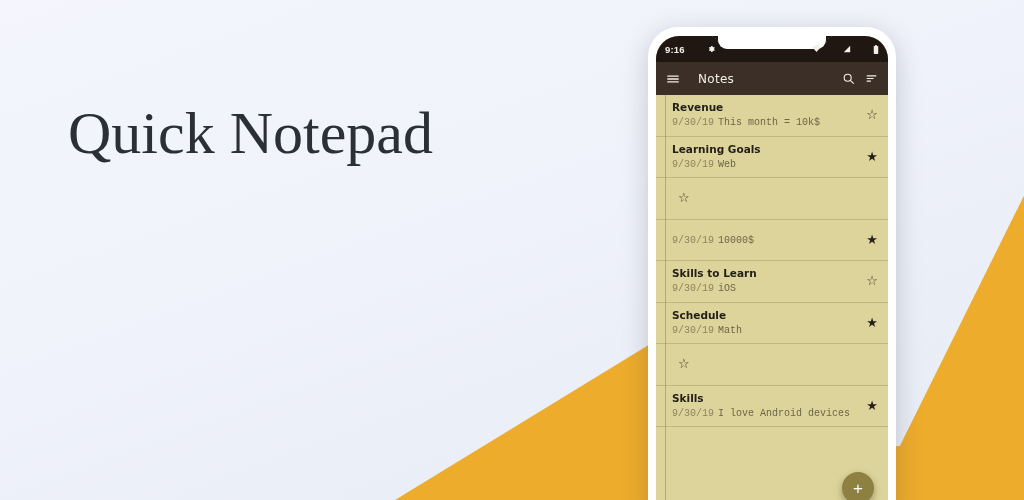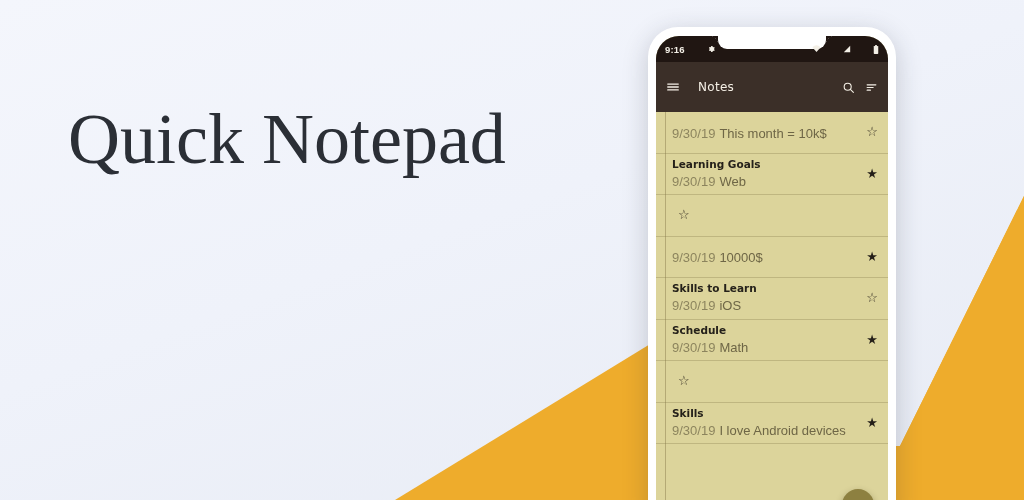--- a/index.html
+++ b/index.html
@@ -29,21 +29,21 @@
     width: 1024px;
     height: 500px;
   }
 
   
   .hero-title {
     position: absolute;
     left: 68px;
     top: 103px;
     font-family: "Liberation Serif", "DejaVu Serif", serif;
-    font-size: 72px;
+    font-size: 60px;
     line-height: 1.0;
     color: #2b2f36;
     letter-spacing: 0px;
     white-space: nowrap;
     font-weight: 400;
   }
 
   .tagline-banner {
     position: absolute;
     left: 68px;
@@ -132,21 +132,21 @@
     top:0;
     width:9px;
     height:9px;
     background:#ffffff;
   }
   .notch::before{ left:-9px; border-top-right-radius:9px; background:radial-gradient(circle at 0 100%, transparent 9px, #ffffff 9px); }
   .notch::after{ right:-9px; border-top-left-radius:9px; background:radial-gradient(circle at 100% 100%, transparent 9px, #ffffff 9px); }
 
   
   .app-bar {
-    height: 50px;
+    height: 33px;
     background: #3b2f28;
     display: flex;
     align-items: center;
     padding: 0 10px;
     box-sizing: border-box;
     color: #f5f0e6;
     gap: 10px;
   }
   .app-bar .title {
     font-size: 12px;
@@ -184,24 +184,24 @@
   }
   .note-main { flex: 1; min-width: 0; }
   .note-title {
     font-size: 10.5px;
     font-weight: bold;
     color: #25211a;
     font-family: "DejaVu Sans", sans-serif;
     line-height: 1.25;
   }
   .note-sub {
-    font-size: 13px;
+    font-size: 10px;
     color: #6e6646;
     margin-top: 3px;
-    font-family: Liberation Sans, sans-serif;
+    font-family: Liberation Mono, monospace;
     white-space: nowrap;
     overflow: hidden;
   }
   .note-sub .date { opacity: .72; margin-right: 4px; }
   .star {
     font-size: 13px;
     color: #241f18;
     line-height: 1;
     padding-left: 6px;
   }
@@ -294,20 +294,21 @@
             <line x1="4" y1="17" x2="10" y2="17"></line>
           </svg>
         </span>
       </div>
 
       <div class="notes-list">
         <div class="margin-line"></div>
 
         <div class="note-row">
           <div class="note-main">
+            <div class="note-title">Revenue</div>
             <div class="note-sub">
               <span class="date">9/30/19</span><span>This month = 10k$</span>
             </div>
           </div>
           <div class="star off">☆</div>
         </div>
 
         <div class="note-row">
           <div class="note-main">
             <div class="note-title">Learning Goals</div>

